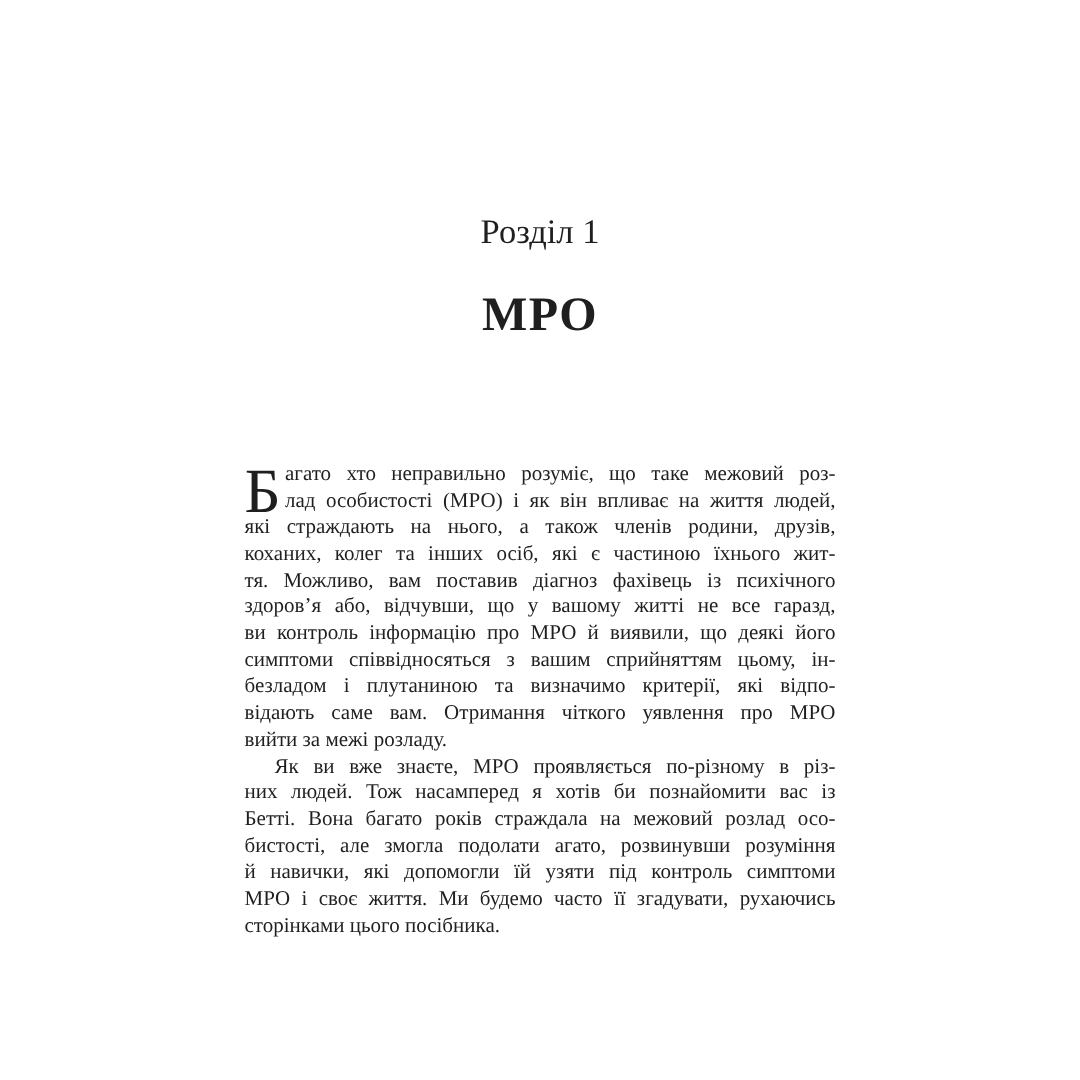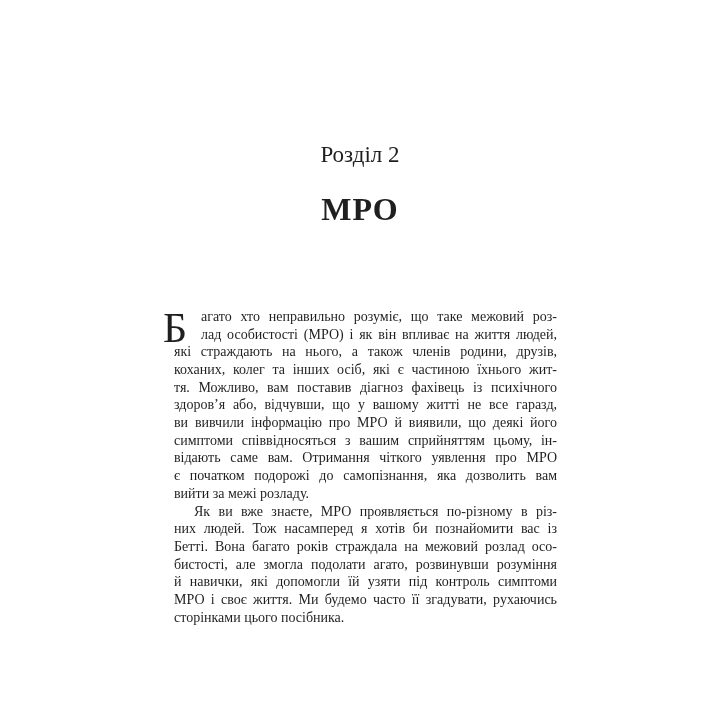--- a/index.html
+++ b/index.html
@@ -45,21 +45,20 @@
   }
   .paragraph {
     position: relative;
   }
   .pline {
     text-align: justify;
     text-align-last: justify;
     hyphens: none;
     height: 17.7px;
     overflow: visible;
-    margin-left: 11px;
   }
   .pline.last {
     text-align-last: left;
   }
   .pline.dc {
     padding-left: 27px;
   }
   .pline.indent {
     text-indent: 20px;
   }
@@ -70,35 +69,35 @@
     font-size: 42px;
     line-height: 1;
     font-weight: 400;
   }
 </style>
 </head>
 <body>
 
 <div class="page" style="color: rgb(31, 31, 31); background: rgb(255, 255, 255);">
   <div class="content">
-    <div class="chapter-label">Розділ 2</div>
+    <div class="chapter-label">Розділ 1</div>
     <h1 class="title">МРО</h1>
     <div class="body-text" id="body-text">
         <div class="paragraph">
           <span class="dropcap">Б</span>
           <div class="pline dc">агато хто неправильно розуміє, що таке межовий роз-</div>
           <div class="pline dc">лад особистості (МРО) і як він впливає на життя людей,</div>
           <div class="pline">які страждають на нього, а також членів родини, друзів,</div>
           <div class="pline">коханих, колег та інших осіб, які є частиною їхнього жит-</div>
           <div class="pline">тя. Можливо, вам поставив діагноз фахівець із психічного</div>
           <div class="pline">здоров’я або, відчувши, що у вашому житті не все гаразд,</div>
-          <div class="pline">ви вивчили інформацію про МРО й виявили, що деякі його</div>
+          <div class="pline">ви контроль інформацію про МРО й виявили, що деякі його</div>
           <div class="pline">симптоми співвідносяться з вашим сприйняттям цьому, ін-</div>
+          <div class="pline">безладом і плутаниною та визначимо критерії, які відпо-</div>
           <div class="pline">відають саме вам. Отримання чіткого уявлення про МРО</div>
-          <div class="pline">є початком подорожі до самопізнання, яка дозволить вам</div>
           <div class="pline last">вийти за межі розладу.</div>
         </div>
         <div class="paragraph">
           <div class="pline indent">Як ви вже знаєте, МРО проявляється по-різному в різ-</div>
           <div class="pline">них людей. Тож насамперед я хотів би познайомити вас із</div>
           <div class="pline">Бетті. Вона багато років страждала на межовий розлад осо-</div>
           <div class="pline">бистості, але змогла подолати агато, розвинувши розуміння</div>
           <div class="pline">й навички, які допомогли їй узяти під контроль симптоми</div>
           <div class="pline">МРО і своє життя. Ми будемо часто її згадувати, рухаючись</div>
           <div class="pline last">сторінками цього посібника.</div>

